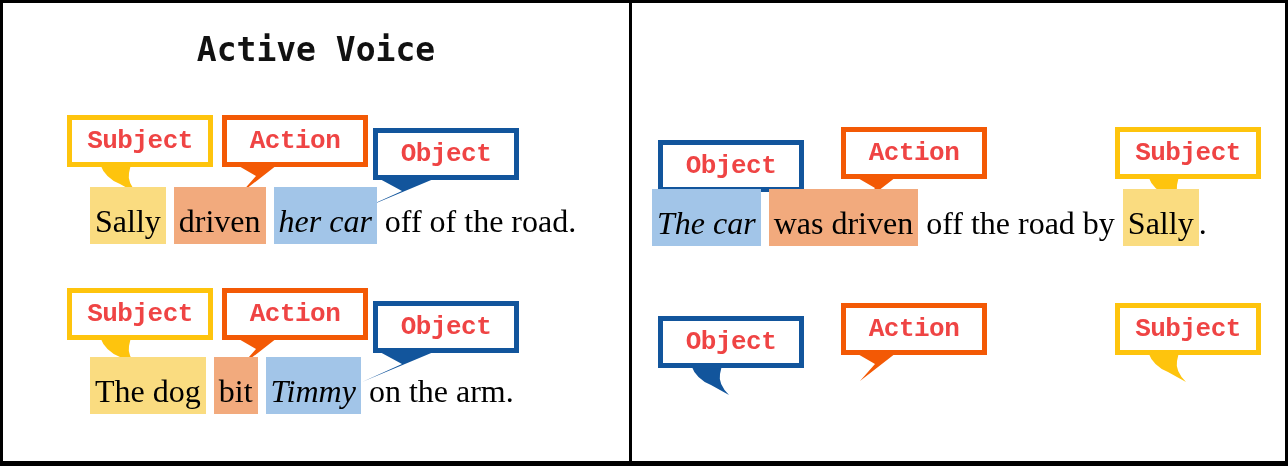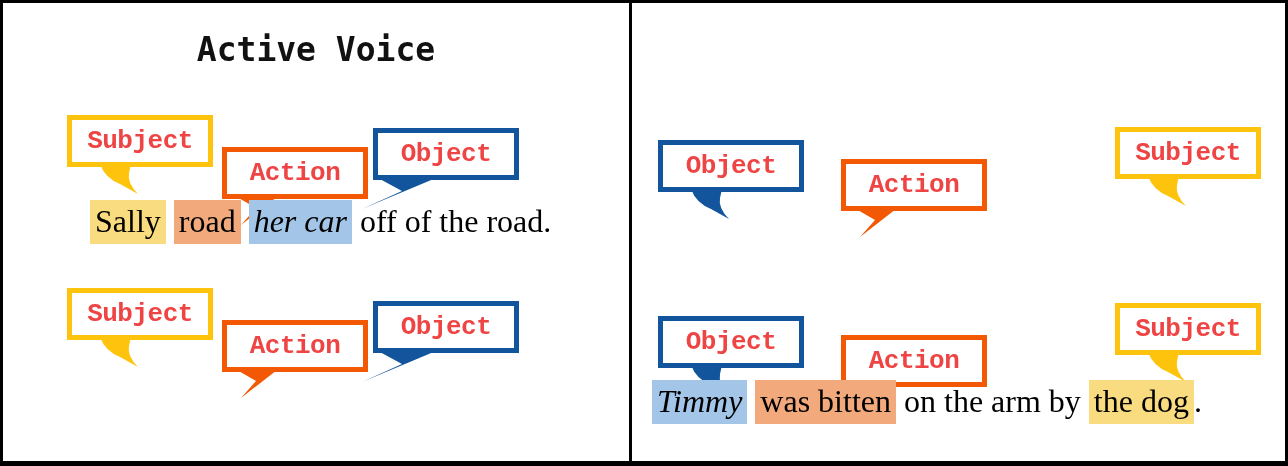--- a/index.html
+++ b/index.html
@@ -26,21 +26,21 @@
   #panel-1 .row-0 { top:124px; } #panel-1 .row-1 { top:300px; }
 
   .bubble {
     position:absolute; width:136px; height:42px; background:#fff;
     border:5px solid; display:flex; align-items:center; justify-content:center;
   }
   #panel-0 .b-0 { left:64px; } #panel-0 .b-1 { left:219px; } #panel-0 .b-2 { left:370px; }
   #panel-1 .b-0 { left:26px; } #panel-1 .b-1 { left:209px; } #panel-1 .b-2 { left:483px; }
 
   .c-yellow { border-color:var(--yellow); color:var(--yellow); }
-  .c-orange { border-color:var(--orange); color:var(--orange);margin-top:32px; }
+  .c-orange { border-color:var(--orange); color:var(--orange); }
   .c-blue   { border-color:var(--blue);   color:var(--blue);margin-top:13px; }
 
   .bubble-label {
     font-family:Liberation Mono, monospace; font-weight:bold;
     font-size:26px; color:#ef4444; letter-spacing:-0.5px;
   }
 
   .tail { position:absolute; width:100px; height:32px; overflow:visible; pointer-events:none; }
   .tail-hook    { left:6px;  top:44px; }
   .tail-zag     { left:2px;  top:45px; }
@@ -48,21 +48,21 @@
 
   .sentence {
     position:absolute; font-family:"Liberation Serif", serif; font-size:32px;
     line-height:44px; color:#000; white-space:nowrap;
   }
   #panel-0 .s-0 { top:196px; left:87px; }
   #panel-0 .s-1 { top:366px; left:87px; }
   #panel-1 .s-0 { top:198px; left:20px; }
   #panel-1 .s-1 { top:376px; left:20px; }
 
-  .hl { padding:3px 5px 5px; }
+  .hl { padding:16px 5px 5px; }
   .hl-yellow { background:var(--hlYellow); }
   .hl-orange { background:var(--hlOrange); }
   .hl-blue   { background:var(--hlBlue);font-style:italic; }
 </style>
 </head>
 <body>
 
 <div class="canvas">
   <div class="panel" id="panel-0">
     <div class="title">Active Voice</div>
@@ -79,41 +79,42 @@
             <path d="M48,0 L12,28 L27,11 L8,0 Z" fill="currentColor"></path>
           </svg>
         </div>
         <div class="bubble c-blue b-2">
           <span class="bubble-label">Object</span>
           <svg class="tail tail-zaglong" viewBox="0 0 100 32" aria-hidden="true">
             <path d="M78,0 L4,31 L44,13 L20,0 Z" fill="currentColor"></path>
           </svg>
         </div>
       </div>
-    <div class="sentence s-0"><span class="hl hl-yellow">Sally</span><span> </span><span class="hl hl-orange">road</span><span> </span><span class="hl hl-blue">her car</span><span> off of the road.</span></div>
+    <div class="sentence s-0"><span class="hl hl-yellow">Sally</span><span> </span><span class="hl hl-orange">driven</span><span> </span><span class="hl hl-blue">her car</span><span> off of the road.</span></div>
     <div class="bubble-row row-1">
         <div class="bubble c-yellow b-0">
           <span class="bubble-label">Subject</span>
           <svg class="tail tail-hook" viewBox="0 0 100 32" aria-hidden="true">
             <path d="M22,0 Q27,14 42,20 L60,30 Q49,19 51,9 L53,0 Z" fill="currentColor"></path>
           </svg>
         </div>
         <div class="bubble c-orange b-1">
           <span class="bubble-label">Action</span>
           <svg class="tail tail-zag" viewBox="0 0 100 32" aria-hidden="true">
             <path d="M48,0 L12,28 L27,11 L8,0 Z" fill="currentColor"></path>
           </svg>
         </div>
         <div class="bubble c-blue b-2">
           <span class="bubble-label">Object</span>
           <svg class="tail tail-zaglong" viewBox="0 0 100 32" aria-hidden="true">
             <path d="M78,0 L4,31 L44,13 L20,0 Z" fill="currentColor"></path>
           </svg>
         </div>
       </div>
+    <div class="sentence s-1"><span class="hl hl-yellow">The dog</span><span> </span><span class="hl hl-orange">bit</span><span> </span><span class="hl hl-blue">Timmy</span><span> on the arm.</span></div>
   </div>
   <div class="panel" id="panel-1">
     <div class="bubble-row row-0">
         <div class="bubble c-blue b-0">
           <span class="bubble-label">Object</span>
           <svg class="tail tail-hook" viewBox="0 0 100 32" aria-hidden="true">
             <path d="M22,0 Q27,14 42,20 L60,30 Q49,19 51,9 L53,0 Z" fill="currentColor"></path>
           </svg>
         </div>
         <div class="bubble c-orange b-1">
@@ -122,35 +123,35 @@
             <path d="M48,0 L12,28 L27,11 L8,0 Z" fill="currentColor"></path>
           </svg>
         </div>
         <div class="bubble c-yellow b-2">
           <span class="bubble-label">Subject</span>
           <svg class="tail tail-hook" viewBox="0 0 100 32" aria-hidden="true">
             <path d="M22,0 Q27,14 42,20 L60,30 Q49,19 51,9 L53,0 Z" fill="currentColor"></path>
           </svg>
         </div>
       </div>
+    <div class="sentence s-0"><span class="hl hl-blue">The car</span><span> </span><span class="hl hl-orange">was driven</span><span> off the road by </span><span class="hl hl-yellow">Sally</span><span>.</span></div>
     <div class="bubble-row row-1">
         <div class="bubble c-blue b-0">
           <span class="bubble-label">Object</span>
           <svg class="tail tail-hook" viewBox="0 0 100 32" aria-hidden="true">
             <path d="M22,0 Q27,14 42,20 L60,30 Q49,19 51,9 L53,0 Z" fill="currentColor"></path>
           </svg>
         </div>
         <div class="bubble c-orange b-1">
           <span class="bubble-label">Action</span>
           <svg class="tail tail-zag" viewBox="0 0 100 32" aria-hidden="true">
             <path d="M48,0 L12,28 L27,11 L8,0 Z" fill="currentColor"></path>
           </svg>
         </div>
         <div class="bubble c-yellow b-2">
           <span class="bubble-label">Subject</span>
           <svg class="tail tail-hook" viewBox="0 0 100 32" aria-hidden="true">
             <path d="M22,0 Q27,14 42,20 L60,30 Q49,19 51,9 L53,0 Z" fill="currentColor"></path>
           </svg>
         </div>
       </div>
-    <div class="sentence s-1"><span class="hl hl-blue">Timmy</span><span> </span><span class="hl hl-orange">was bitten</span><span> on the arm by </span><span class="hl hl-yellow">the dog</span><span>.</span></div>
   </div>
 </div>
 
 </body></html>

